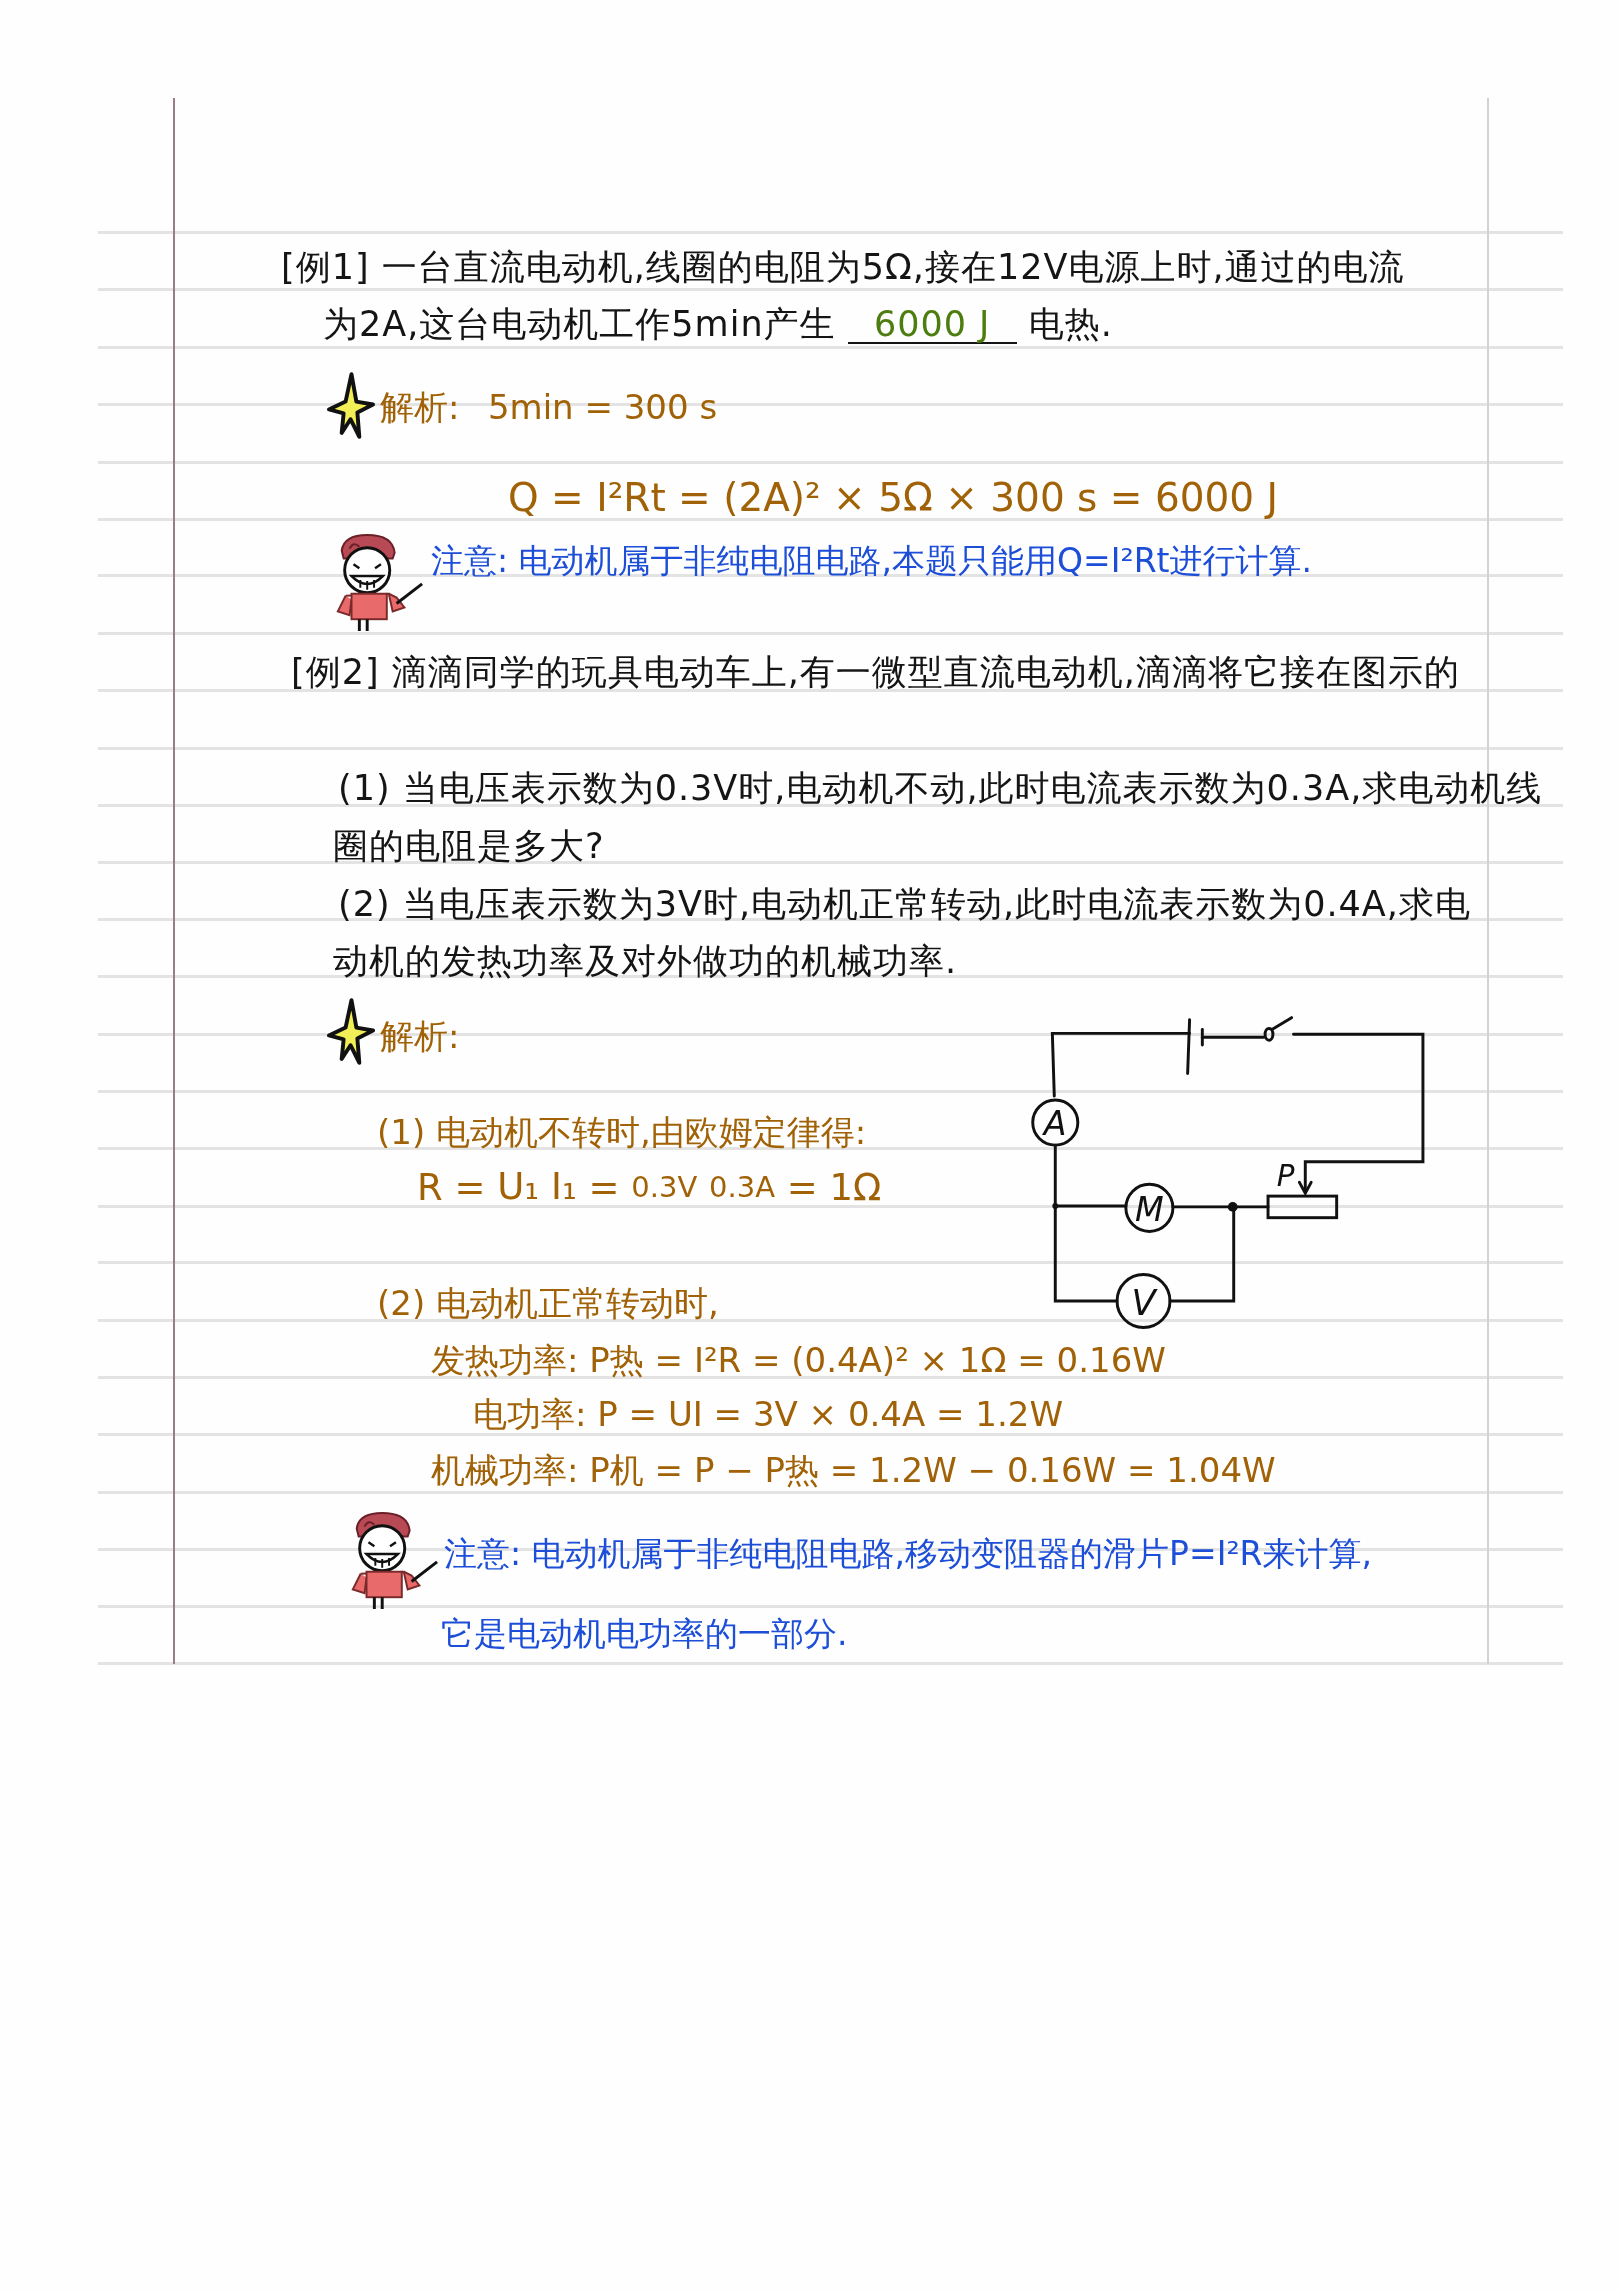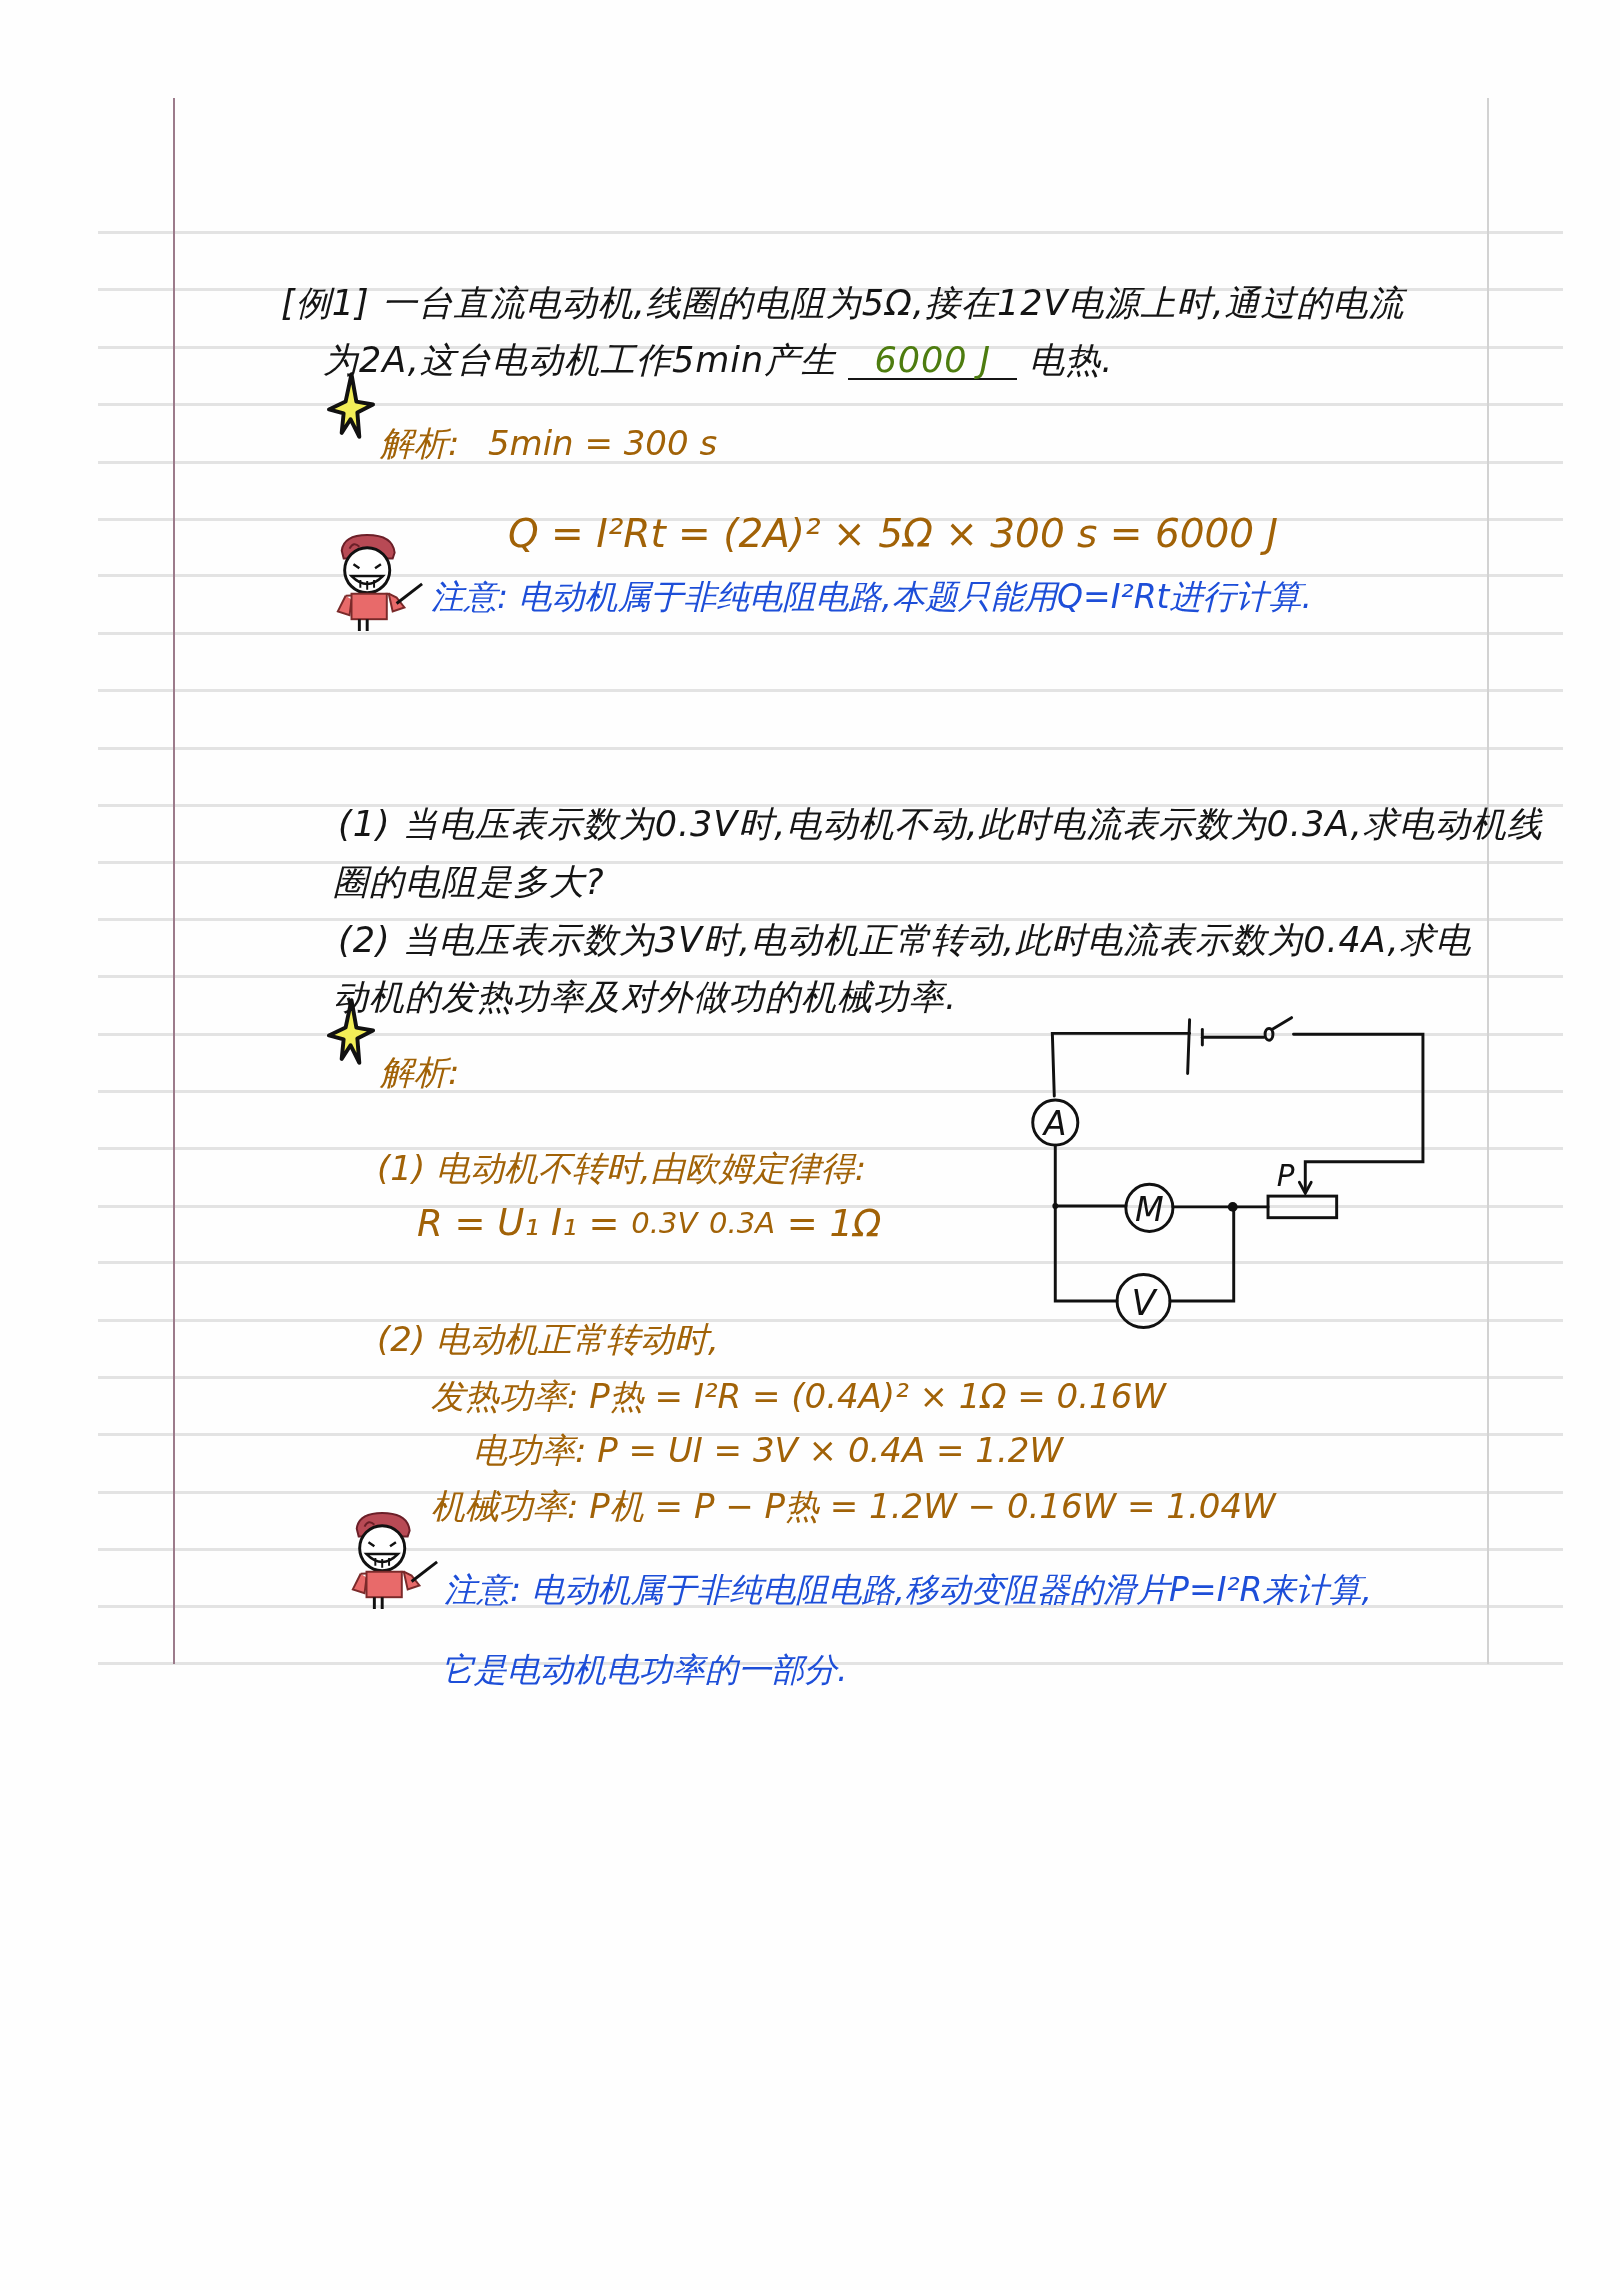--- a/index.html
+++ b/index.html
@@ -1,21 +1,21 @@
 <!DOCTYPE html>
 <html><head>
 <meta charset="utf-8">
 <style>
   html, body { margin: 0; padding: 0; background: #ffffff; }
   body { width: 1620px; height: 2291px; position: relative; overflow: hidden; }
   #page { position: absolute; left: 0; top: 0; width: 1620px; height: 2291px; background: #fefefe; }
   .ruled { position: absolute; left: 98px; width: 1465px; height: 2.9px; background: #e3e3e3; }
   .margin-left { position: absolute; left: 173px; top: 98px; width: 2px; height: 1566px; background: #9c7b8b; }
   .margin-right { position: absolute; left: 1487px; top: 98px; width: 2px; height: 1566px; background: #d2d2d2; }
-  .hw { position: absolute; white-space: nowrap; font-family: "DejaVu Sans", sans-serif; font-style: italic; line-height: 1; margin-top: 36px; }
+  .hw { position: absolute; white-space: nowrap; font-family: "DejaVu Sans", sans-serif; line-height: 1; }
   .black { color: #151515; }
   .blue  { color: #a16207; }
   .red   { color: #1d4ed8; }
   .q-text { font-size: 35px; letter-spacing: 1px; }
   .ans-text { font-size: 34px; }
   .note-text { font-size: 33px; }
   .blank { display: inline-block; border-bottom: 2.9px solid #151515; min-width: 157px; text-align: center; padding: 0 5.9px; }
   .blank span { color: #4d7c0f; }
   .frac { display: inline-flex; align-items: center; vertical-align: middle; margin: 0 5.9px; }
   .frac .num, .frac .den { padding: 0 5.9px; line-height: 1.05; }
@@ -84,20 +84,24 @@
     <path d="M26 36 l6 4 M54 36 l-6 4" stroke="#111" stroke-width="2.5"></path>
     <path d="M24 48 Q40 64 56 48 Z" fill="#fff" stroke="#111" stroke-width="2.5"></path>
     <path d="M33 52 v8 M40 53 v9 M47 52 v8" stroke="#111" stroke-width="2"></path>
     <path d="M18 68 L62 66 L66 84 L78 80 L70 70 L62 66 M18 68 L10 84 L22 88 L24 72" fill="#e86a6a" stroke="#7a2a2a" stroke-width="2"></path>
     <rect x="24" y="66" width="36" height="26" fill="#e86a6a" stroke="#7a2a2a" stroke-width="2"></rect>
     <path d="M32 92 v12 M40 92 v12" stroke="#111" stroke-width="3"></path>
     <line x1="70" y1="76" x2="96" y2="56" stroke="#111" stroke-width="3"></line>
   </svg>
   <div class="hw red note-text" style="left:431px; top:544px;">注意: 电动机属于非纯电阻电路,本题只能用Q=I²Rt进行计算.</div>
 
+  <div class="hw black q-text" style="left:291px; top:655px;">
+    <span>[例2]</span>
+    <span>滴滴同学的玩具电动车上,有一微型直流电动机,滴滴将它接在图示的</span>
+  </div>
   <div class="hw black q-text" style="left:338px; top:771px;">(1) 当电压表示数为0.3V时,电动机不动,此时电流表示数为0.3A,求电动机线</div>
   <div class="hw black q-text" style="left:333px; top:829px;">圈的电阻是多大?</div>
   <div class="hw black q-text" style="left:338px; top:887px;">(2) 当电压表示数为3V时,电动机正常转动,此时电流表示数为0.4A,求电</div>
   <div class="hw black q-text" style="left:333px; top:944px;">动机的发热功率及对外做功的机械功率.</div>
 
   <svg style="left:326px; top:998px;" width="49" height="69" viewBox="0 0 50 70">
     <path d="M26 2 L31 30 L48 33 L32 41 L34 66 L25 48 L16 62 L18 42 L3 38 L20 30 Z" fill="#f2ee57" stroke="#111" stroke-width="4" stroke-linejoin="round"></path>
   </svg>
   <div class="hw blue ans-text" style="left:380px; top:1019px;">解析:</div>
 

